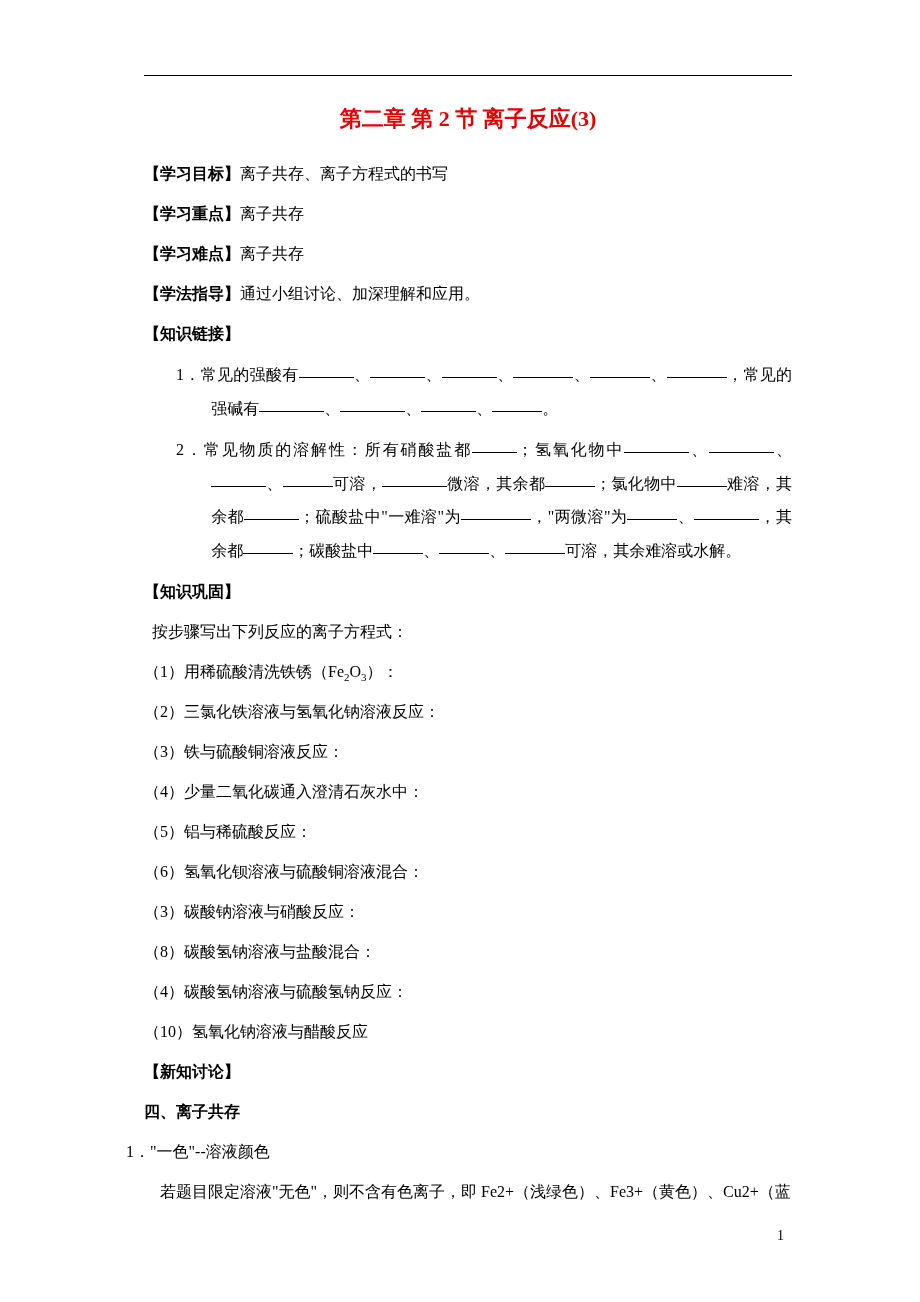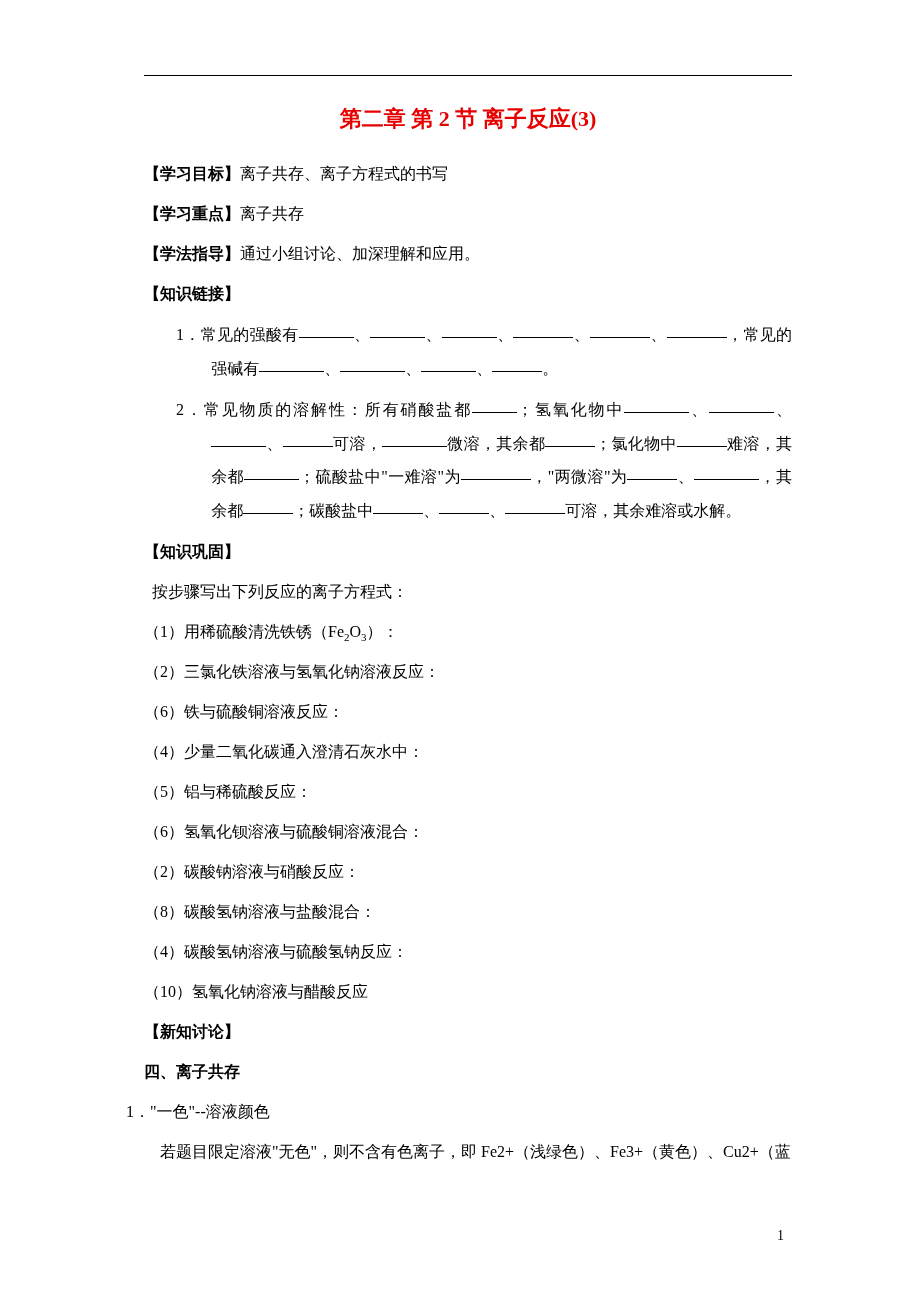--- a/index.html
+++ b/index.html
@@ -68,43 +68,46 @@
 
   <div class="title">第二章 第 2 节 离子反应(3)</div>
 
   <p class="line">
     <span class="bold">【学习目标】</span><span>离子共存、离子方程式的书写</span>
   </p>
   <p class="line">
     <span class="bold">【学习重点】</span><span>离子共存</span>
   </p>
   <p class="line">
+    <span class="bold">【学习难点】</span><span>离子共存</span>
+  </p>
+  <p class="line">
     <span class="bold">【学法指导】</span><span>通过小组讨论、加深理解和应用。</span>
   </p>
 
   <p class="line bold">【知识链接】</p>
 
   <p class="line hang">
     <span>1．</span><span>常见的强酸有</span><span class="blank b55"></span>、<span class="blank b55"></span>、<span class="blank b55"></span>、<span class="blank b60"></span>、<span class="blank b60"></span>、<span class="blank b60"></span><span>，常见的强碱有</span><span class="blank b65"></span>、<span class="blank b65"></span>、<span class="blank b55"></span>、<span class="blank b50"></span>。
   </p>
 
   <p class="line hang">
     <span>2．</span><span>常见物质的溶解性：所有硝酸盐都</span><span class="blank b45"></span><span>；氢氧化物中</span><span class="blank b65"></span>、<span class="blank b65"></span>、<span class="blank b55"></span>、<span class="blank b50"></span><span>可溶，</span><span class="blank b65"></span><span>微溶，其余都</span><span class="blank b50"></span><span>；氯化物中</span><span class="blank b50"></span><span>难溶，其余都</span><span class="blank b55"></span><span>；硫酸盐中"一难溶"为</span><span class="blank b70"></span><span>，"两微溶"为</span><span class="blank b50"></span>、<span class="blank b65"></span><span>，其余都</span><span class="blank b50"></span><span>；碳酸盐中</span><span class="blank b50"></span>、<span class="blank b50"></span>、<span class="blank b60"></span><span>可溶，其余难溶或水解。</span>
   </p>
 
   <p class="line bold">【知识巩固】</p>
   <p class="line" style="text-indent:0.5em">按步骤写出下列反应的离子方程式：</p>
 
   <p class="line">（1）用稀硫酸清洗铁锈（Fe<sub>2</sub>O<sub>3</sub>）：</p>
   <p class="line">（2）三氯化铁溶液与氢氧化钠溶液反应：</p>
-  <p class="line">（6）铁与硫酸铜溶液反应：</p>
+  <p class="line">（3）铁与硫酸铜溶液反应：</p>
   <p class="line">（4）少量二氧化碳通入澄清石灰水中：</p>
   <p class="line">（5）铝与稀硫酸反应：</p>
   <p class="line">（6）氢氧化钡溶液与硫酸铜溶液混合：</p>
-  <p class="line">（2）碳酸钠溶液与硝酸反应：</p>
+  <p class="line">（3）碳酸钠溶液与硝酸反应：</p>
   <p class="line">（8）碳酸氢钠溶液与盐酸混合：</p>
   <p class="line">（4）碳酸氢钠溶液与硫酸氢钠反应：</p>
   <p class="line">（10）氢氧化钠溶液与醋酸反应</p>
 
   <p class="line bold">【新知讨论】</p>
   <p class="line bold">四、离子共存</p>
 
   <p class="line" style="margin-left:-18px">
     <span>1．</span><span>"一色"--溶液颜色</span>
   </p>

